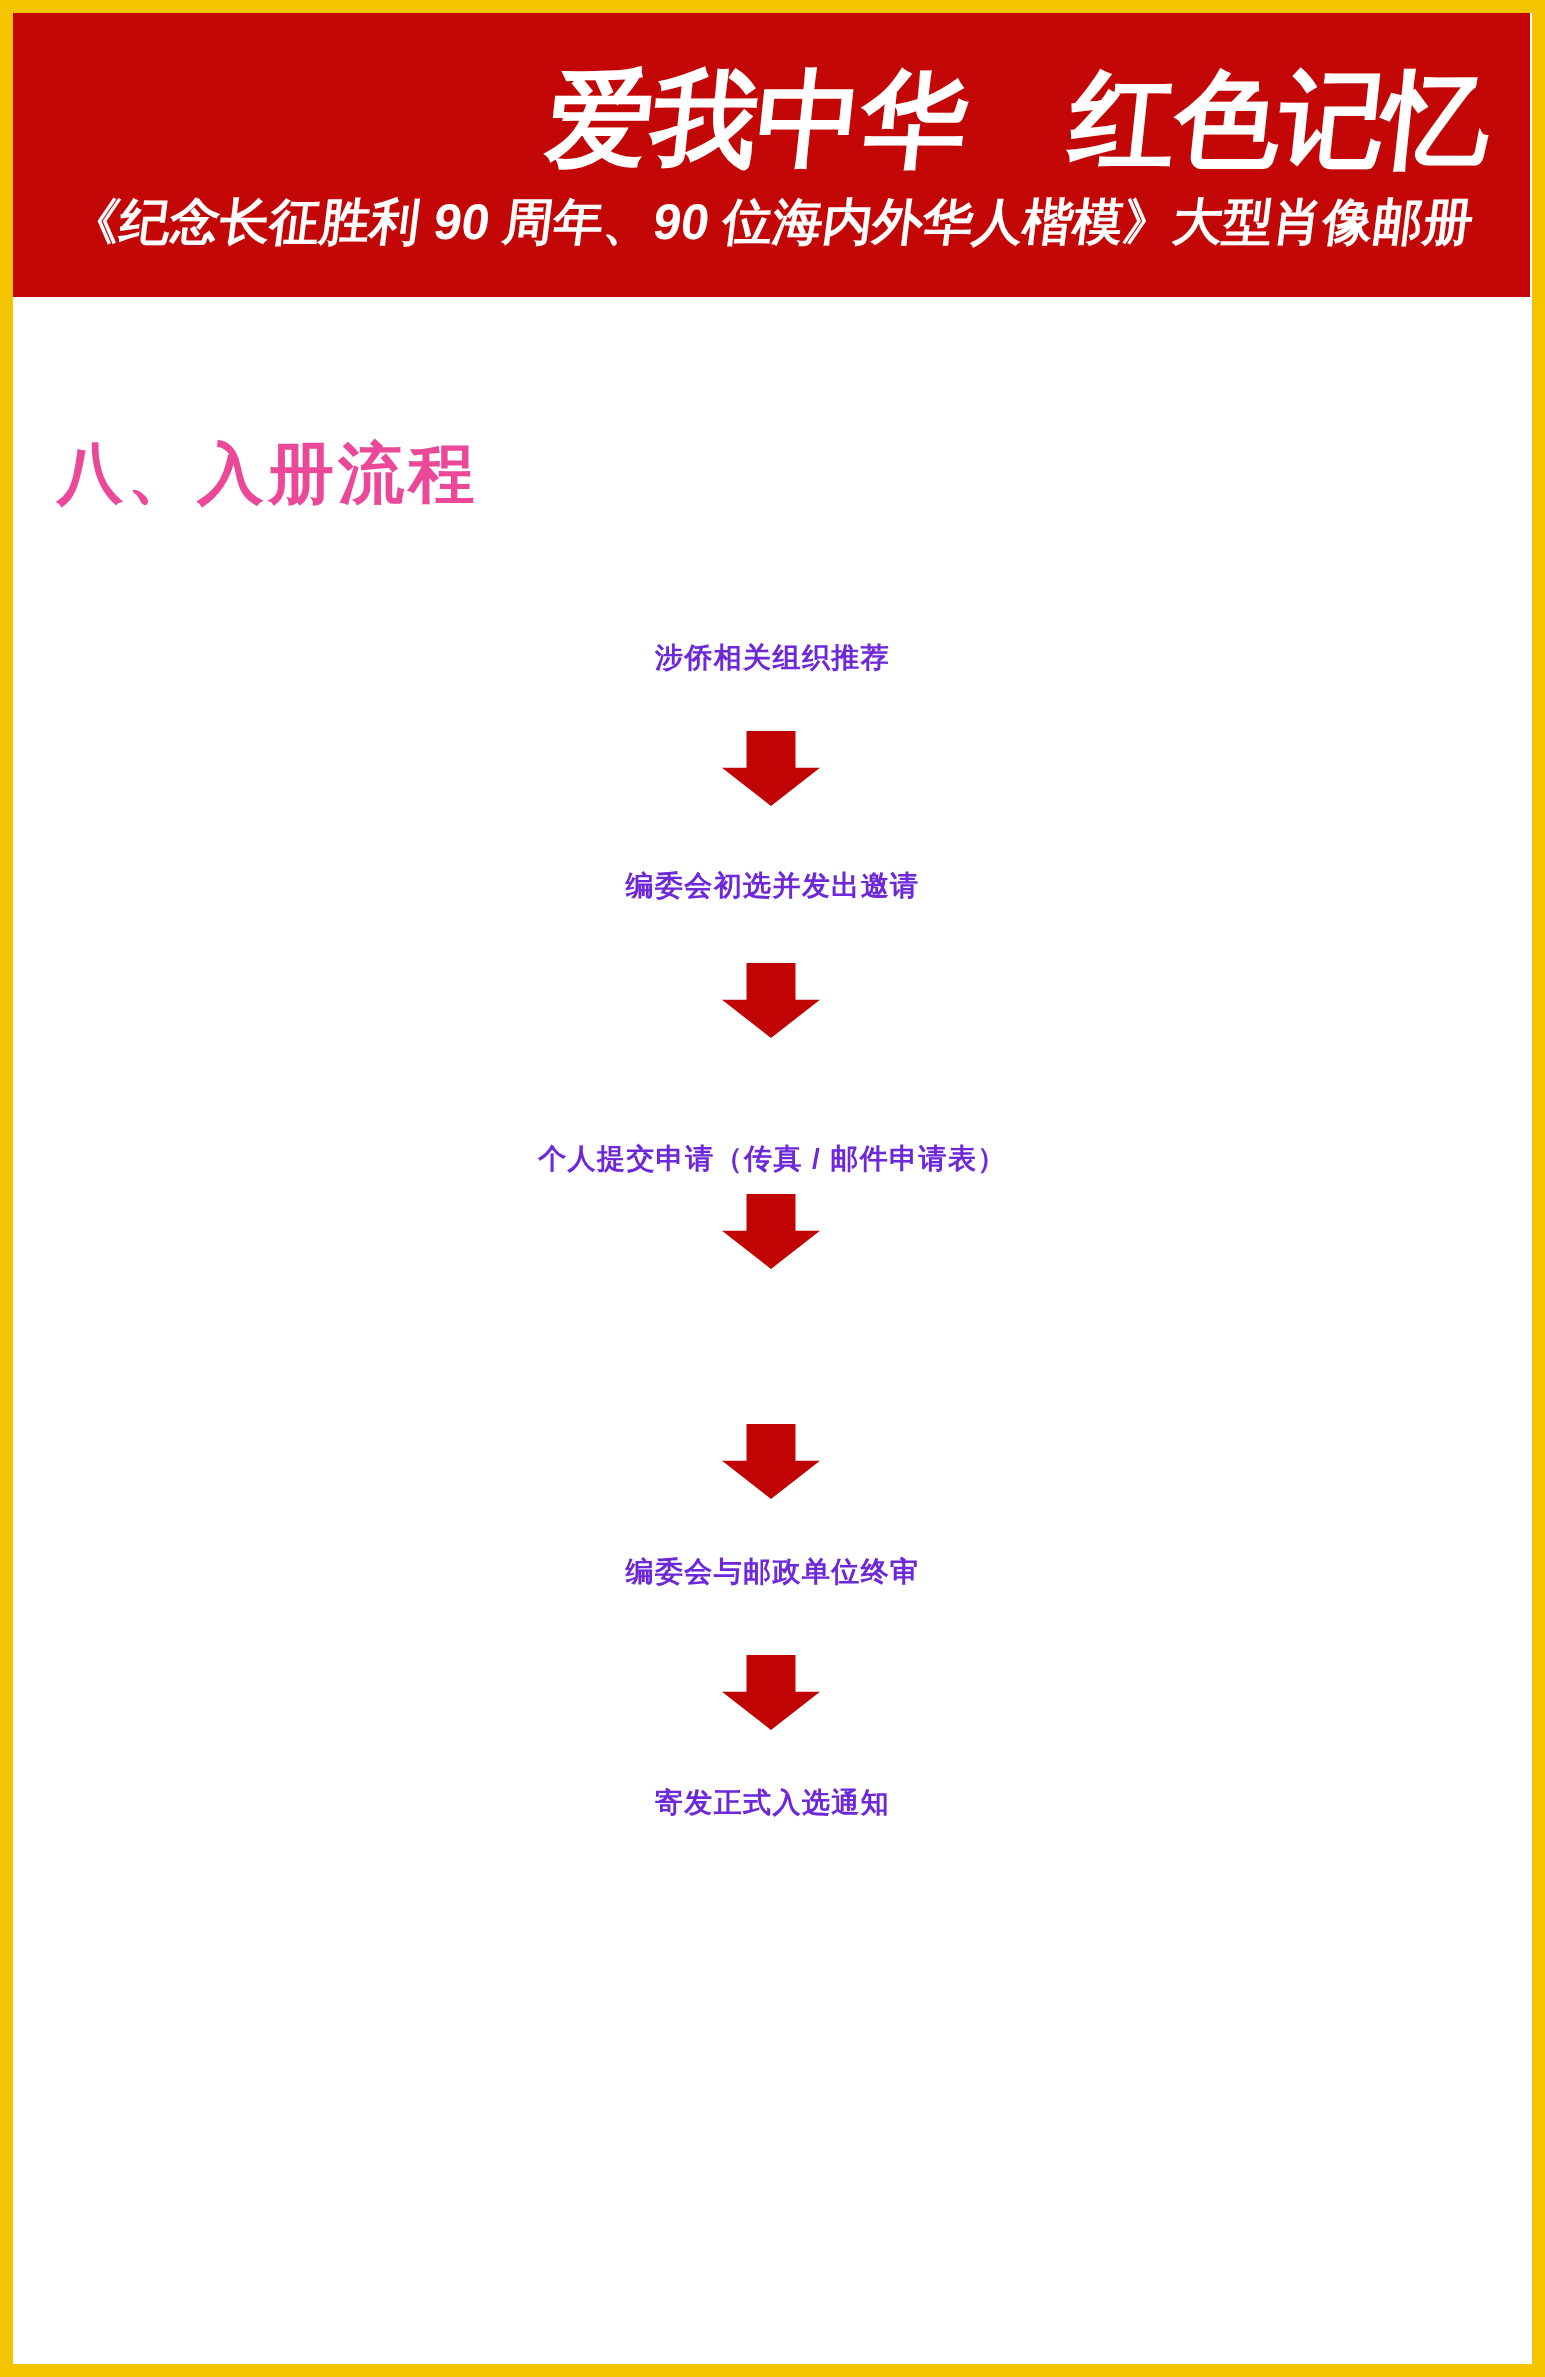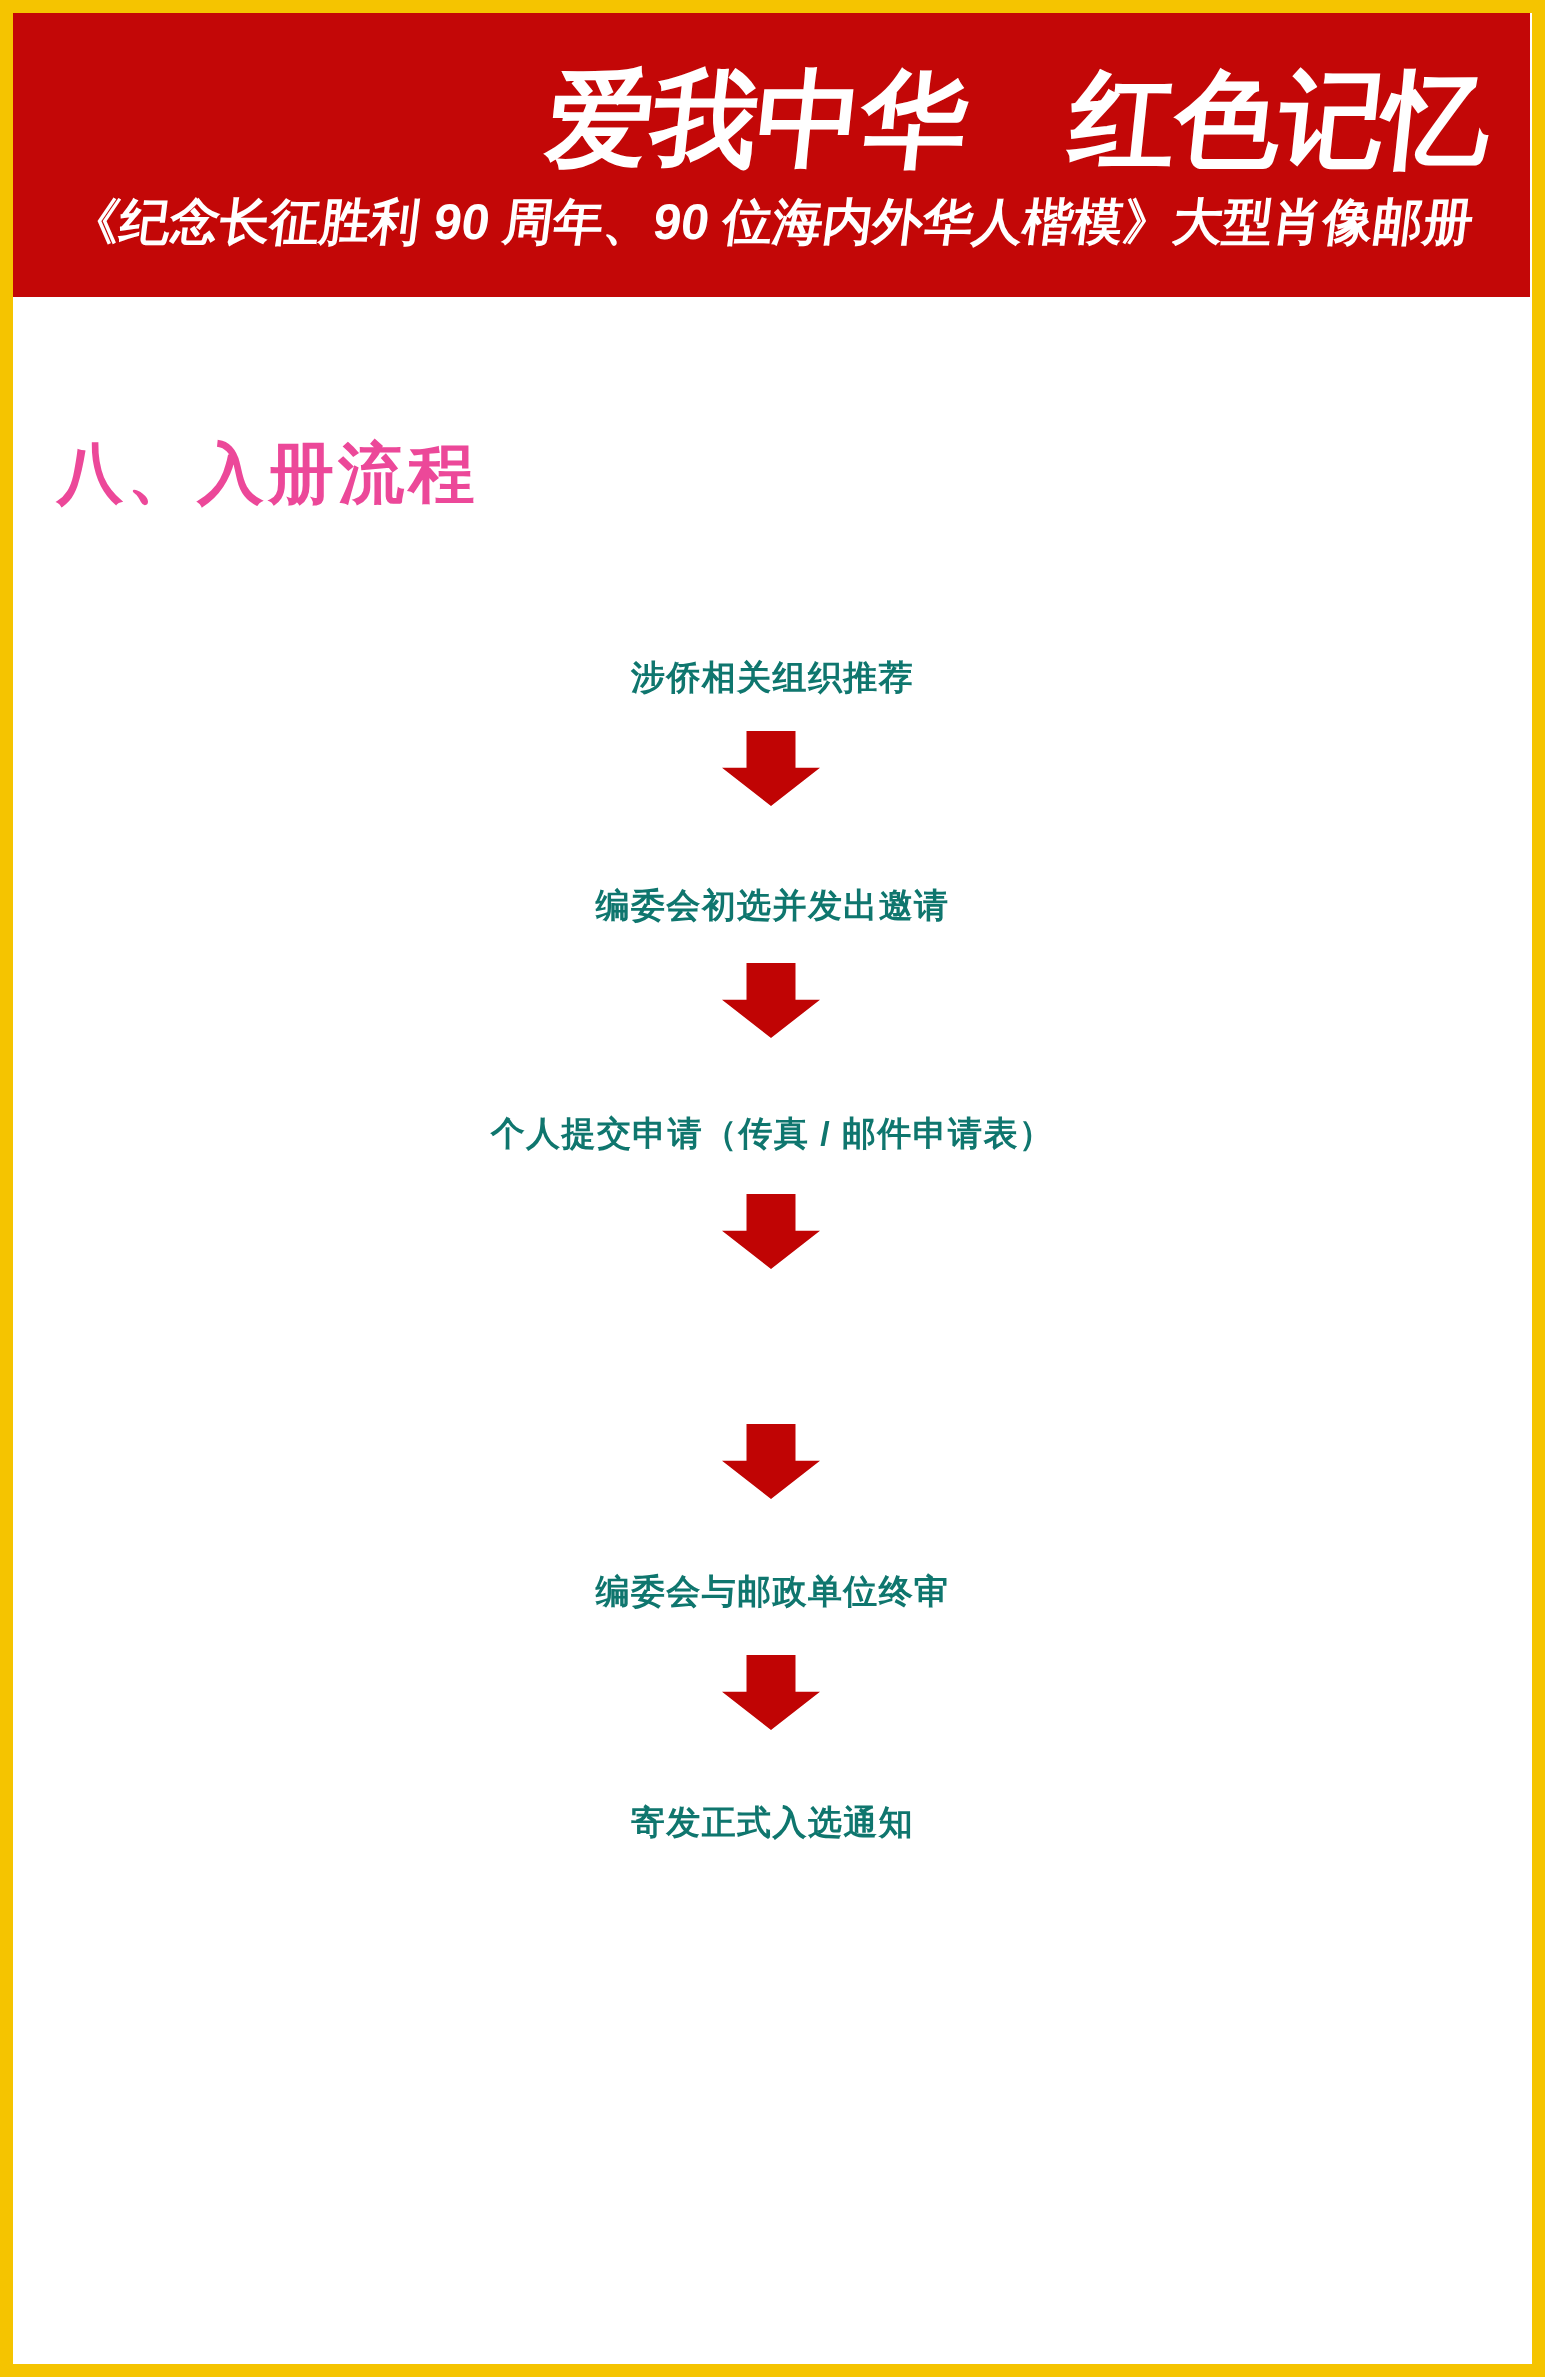--- a/index.html
+++ b/index.html
@@ -55,38 +55,37 @@
     white-space:nowrap;
   }
   .flow{
     position:absolute;
     left:0;top:0;right:0;bottom:0;
   }
   .step{
     position:absolute;
     left:0;width:100%;
     text-align:center;
-    font-size:34px;
+    font-size:28px;
     line-height:1;
     font-weight:bold;
-    color:#0f766e;
+    color:#6d28d9;
     letter-spacing:1.4px;
     white-space:nowrap;
-    margin-top:16px;
   }
   .arrow-down{
     position:absolute;
     left:709px;
     width:98px;height:75px;
     background:#C00404;
     clip-path:polygon(25% 0%, 75% 0%, 75% 49%, 100% 49%, 50% 100%, 0% 49%, 25% 49%);
   }
   .s1{top:631px;}  .a1{top:718px;}
   .s2{top:859px;} .a2{top:950px;}
-  .s3{top:1087px;} .a3{top:1181px;}
+  .s3{top:1132px;} .a3{top:1181px;}
   .s4{top:1317px;} .a4{top:1411px;}
   .s5{top:1545px;text-align:center;} .a5{top:1642px;}
   .s6{top:1776px;}
 </style>
 </head>
 <body>
 
 <div class="page">
   <div class="inner">
 

